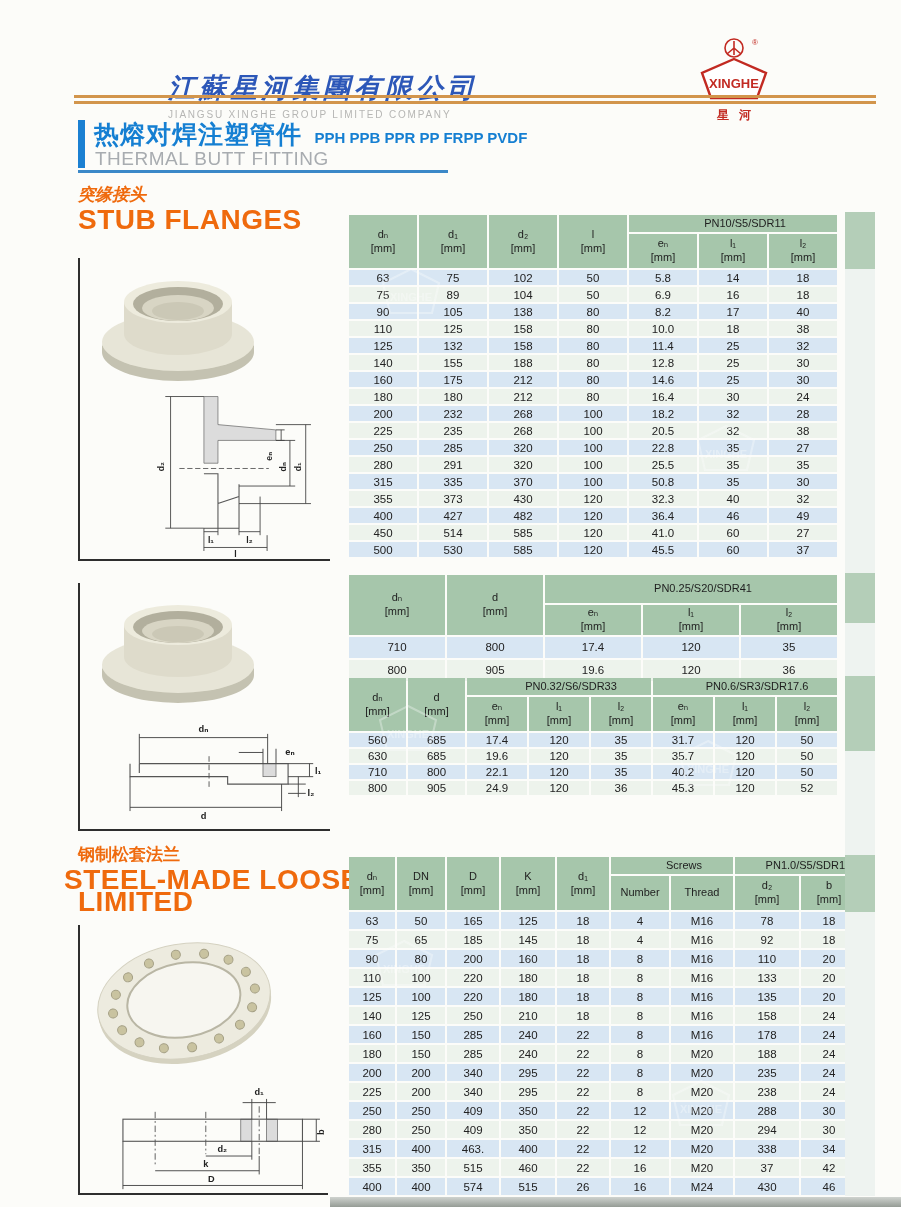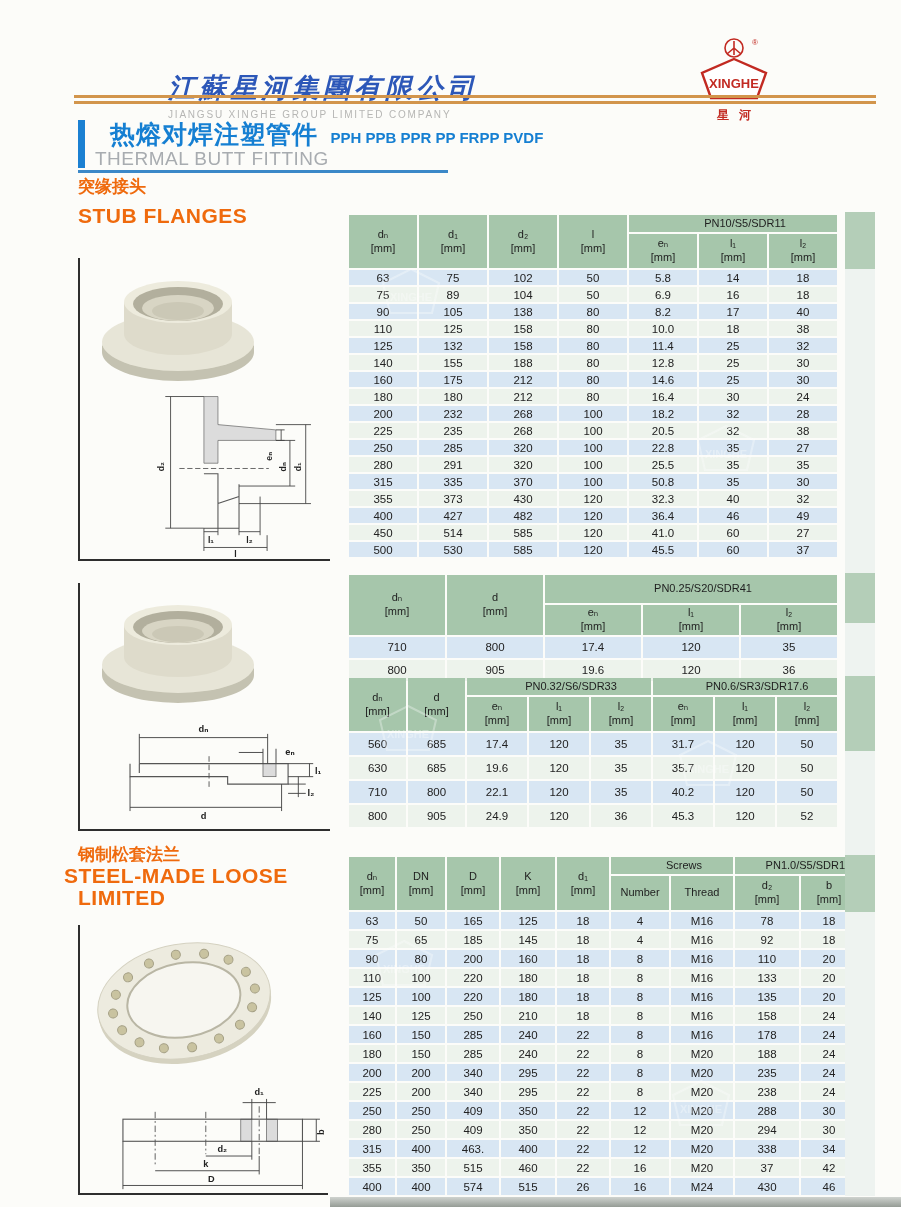--- a/index.html
+++ b/index.html
@@ -16,27 +16,27 @@
     font-style:italic; font-weight:bold; font-size:27px;
     color:#2c57b8; letter-spacing:4px; white-space:nowrap;
   }
   .company-en { margin-top:3px; font-size:10px; color:#b6b6b4; letter-spacing:1.8px; white-space:nowrap; }
   .logo { position:absolute; left:688px; top:36px; width:92px; text-align:center; }
   .logo-cn { font-family:"DejaVu Serif","Liberation Serif",serif; font-size:12px; font-weight:bold; color:#c22a22; letter-spacing:10px; margin-top:1px; padding-left:10px; }
   .rule { position:absolute; left:74px; top:95px; width:802px; height:9px;
     border-top:3px solid #d2954c; border-bottom:3px solid #d2954c; }
   
   .title-bar { position:absolute; left:78px; top:120px; width:7px; height:48px; background:#1b80d2; }
-  .title-line { position:absolute; left:110px; top:118px; white-space:nowrap; }
+  .title-line { position:absolute; left:94px; top:118px; white-space:nowrap; }
   .title-cn { font-size:25px; font-weight:bold; color:#157fd2; letter-spacing:1px; }
   .title-mat { font-size:15px; font-weight:bold; color:#157fd2; margin-left:8px; }
   .title-en { position:absolute; left:95px; top:148px; font-size:19px; color:#a8acb0; letter-spacing:.5px; }
   .title-underline { position:absolute; left:78px; top:170px; width:370px; height:3px; background:#3b88c8; }
   .sec-cn { position:absolute; font-size:17px; font-weight:bold; color:#ef6a0d; }
-  .sec-en { position:absolute; font-size:21px; font-weight:bold; color:#ef6a0d; letter-spacing:.5px; }
+  .sec-en { position:absolute; font-size:28px; font-weight:bold; color:#ef6a0d; letter-spacing:.5px; }
   
   .tbl { position:absolute; width:492px; }
   #t1 { left:347px; top:213px; }
   #t2 { left:347px; top:573px; }
   #t3 { left:347px; top:676px; }
   #t4 { left:347px; top:855px; }
   table.spec { width:100%; border-collapse:separate; border-spacing:2px; table-layout:fixed; }
   table.spec th {
     background:#a6c6ab; font-weight:normal; font-size:11px; line-height:1.25;
     color:#1e1e1e; white-space:pre-line; vertical-align:middle; height:34px; padding:1px 0;
@@ -44,21 +44,21 @@
   table.spec th.group { height:17px;padding-left:24px; }
   table.spec td {
     font-size:11.5px; color:#222; text-align:center; vertical-align:middle; padding:0;
     background:#edf3ec; overflow:hidden; white-space:nowrap;
   }
   table.spec tr.odd td  { background:#d8e6f3; }
   table.spec tr.even td { background:#edf3ec; }
   #t1 td { height:15px; }
   #t2 td { height:21px; }
   #t2 th { height:28px; }
-  #t3 td { height:22px; }
+  #t3 td { height:14px; }
   #t4 td { height:17px; }
   #t3 col.c0, #t3 col.c1 { width:57px; }
   #t4 col.c0 { width:46px; } #t4 col.c1 { width:48px; } #t4 col.c2 { width:52px; }
   #t4 col.c3 { width:54px; } #t4 col.c4 { width:52px; } #t4 col.c5 { width:58px; }
   #t4 col.c6 { width:62px; } #t4 col.c7 { width:64px; } #t4 col.c8 { width:56px; }
   
   .panel { position:absolute; border-left:2px solid #2e2e2e; border-bottom:2px solid #2e2e2e; }
   #p1 { left:78px; top:258px; width:252px; height:303px; }
   #p2 { left:78px; top:583px; width:252px; height:248px; }
   #p3 { left:78px; top:925px; width:250px; height:270px; }
@@ -100,21 +100,21 @@
   <div class="rule"></div>
 
   <div class="title-bar"></div>
   <div class="title-line">
     <span class="title-cn">热熔对焊注塑管件</span>
     <span class="title-mat">PPH PPB PPR PP FRPP PVDF</span>
   </div>
   <div class="title-en">THERMAL BUTT FITTING</div>
   <div class="title-underline"></div>
 
-  <div class="sec-cn" style="left:78px; top:175px;">突缘接头</div>
+  <div class="sec-cn" style="left:78px; top:183px;font-style:italic;">突缘接头</div>
   <div class="sec-en" style="left:78px; top:204px;">STUB FLANGES</div>
 
   <div class="sec-cn" style="left:78px; top:843px;">钢制松套法兰</div>
   <div class="sec-en" style="left:64px; top:864px;">STEEL-MADE LOOSE</div>
   <div class="sec-en" style="left:78px; top:886px;">LIMITED</div>
 
   <div class="tbl" id="t1">
       <table class="spec">
         <colgroup>
           <col class="c0">

